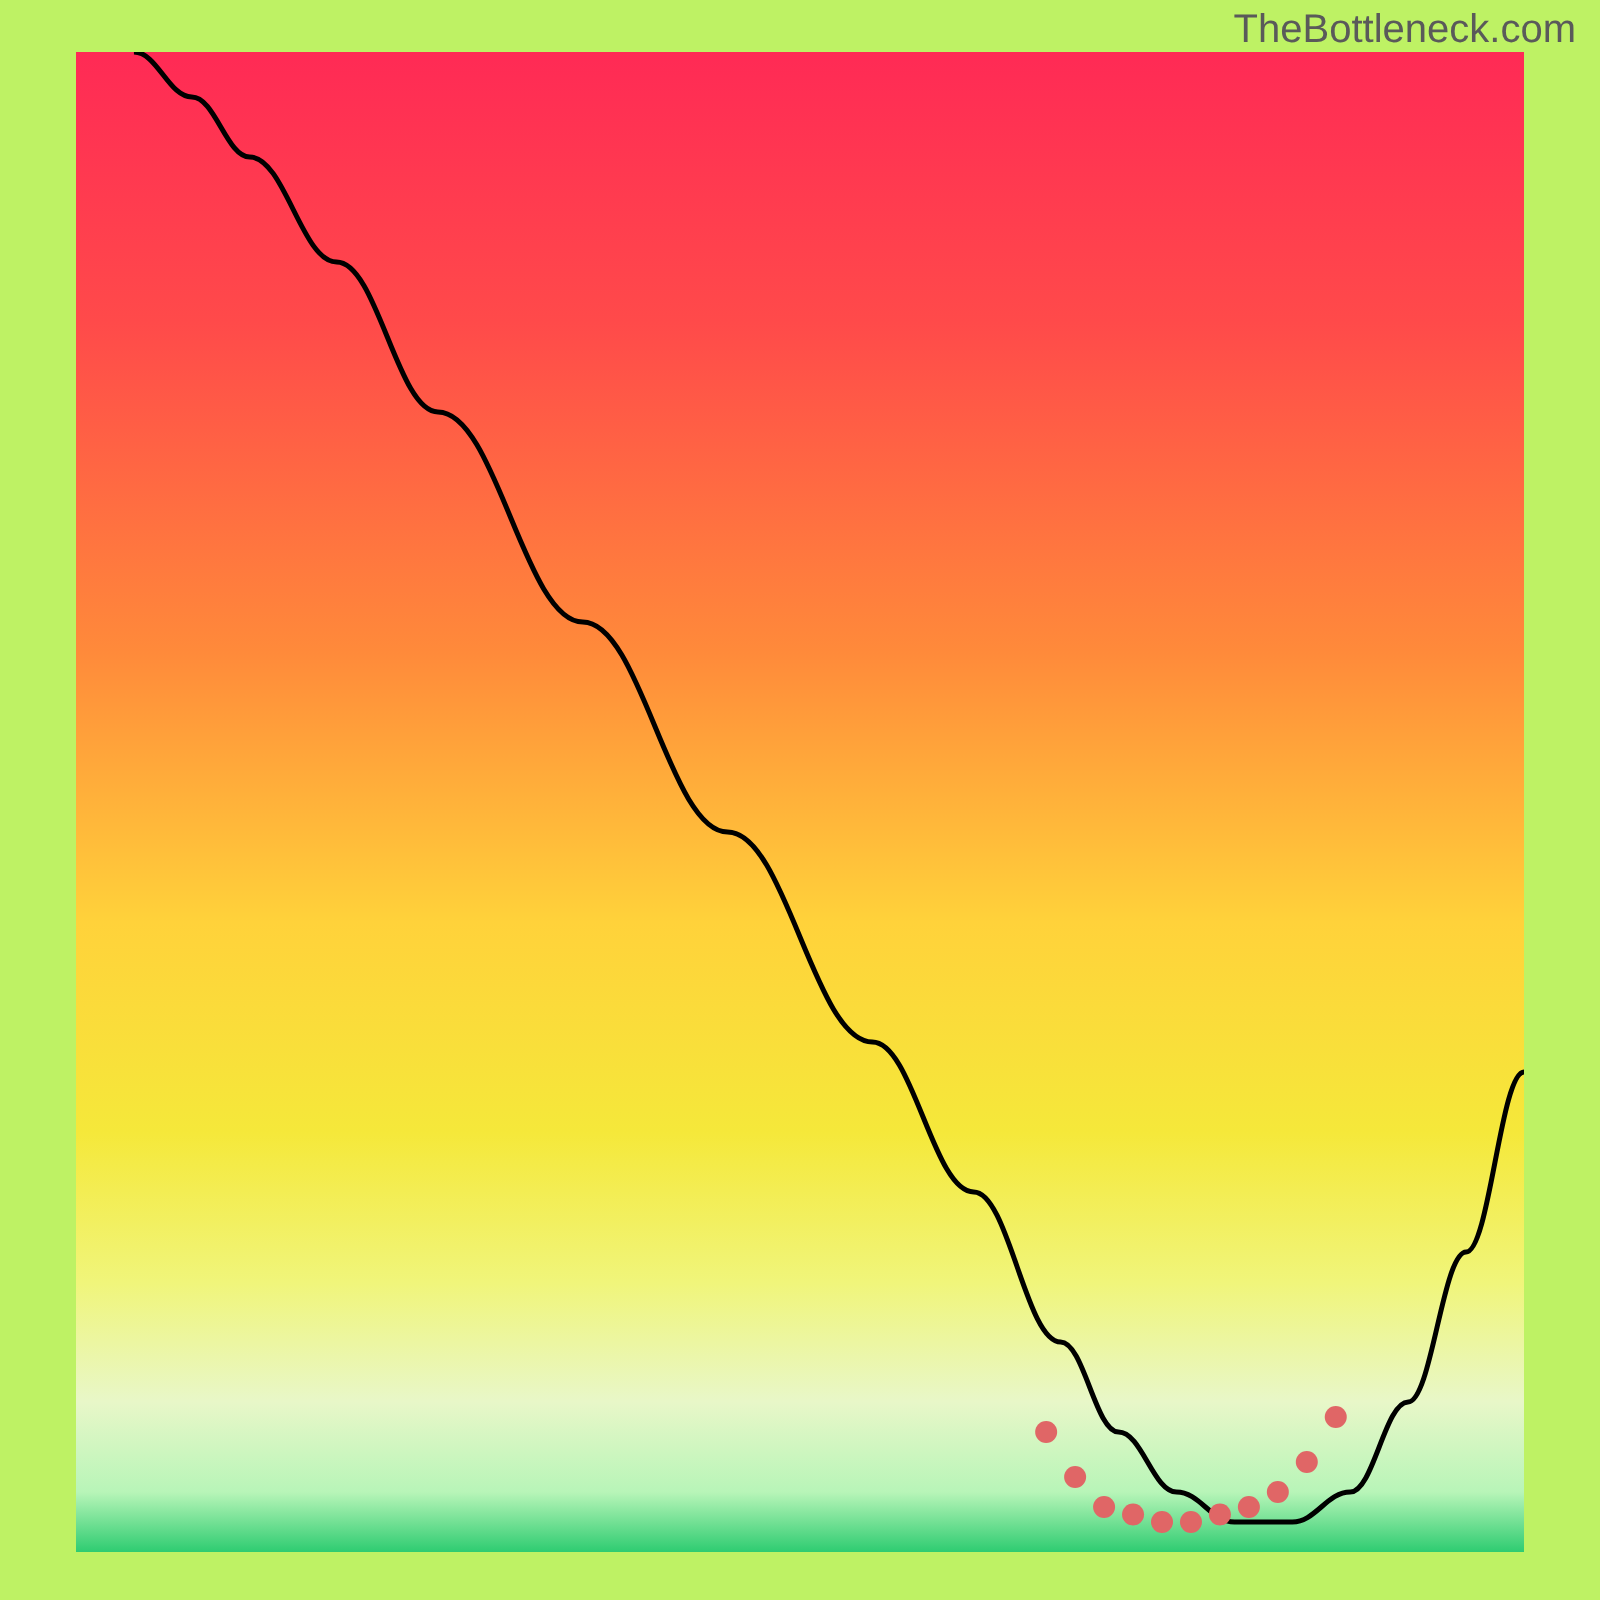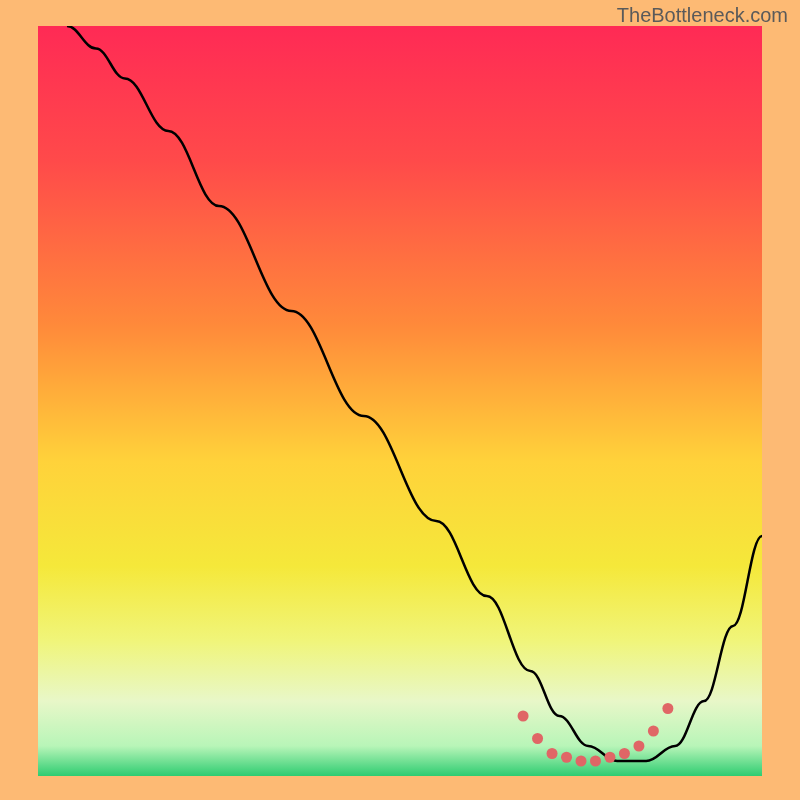--- a/index.html
+++ b/index.html
@@ -8,21 +8,21 @@
     background: #000;
     width: 800px;
     height: 800px;
     overflow: hidden;
     font-family: Arial, sans-serif;
   }
   .container {
     position: relative;
     width: 800px;
     height: 800px;
-    background: #fdba74;
+    background: #bef264;
   }
   .watermark {
     position: absolute;
     top: 4px;
     right: 12px;
     color: #5a5a5a;
     font-size: 20px;
     font-weight: 500;
     z-index: 10;
   }

